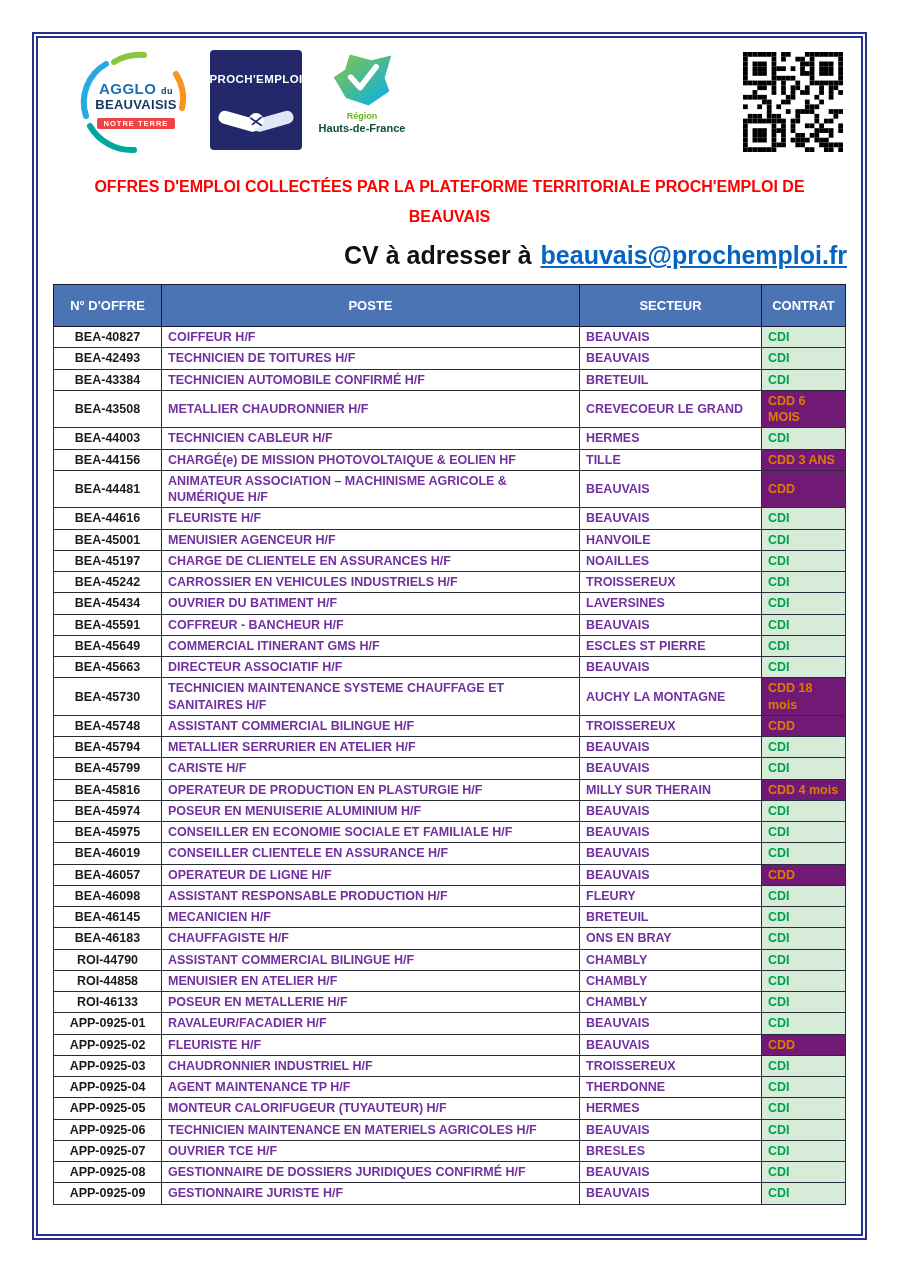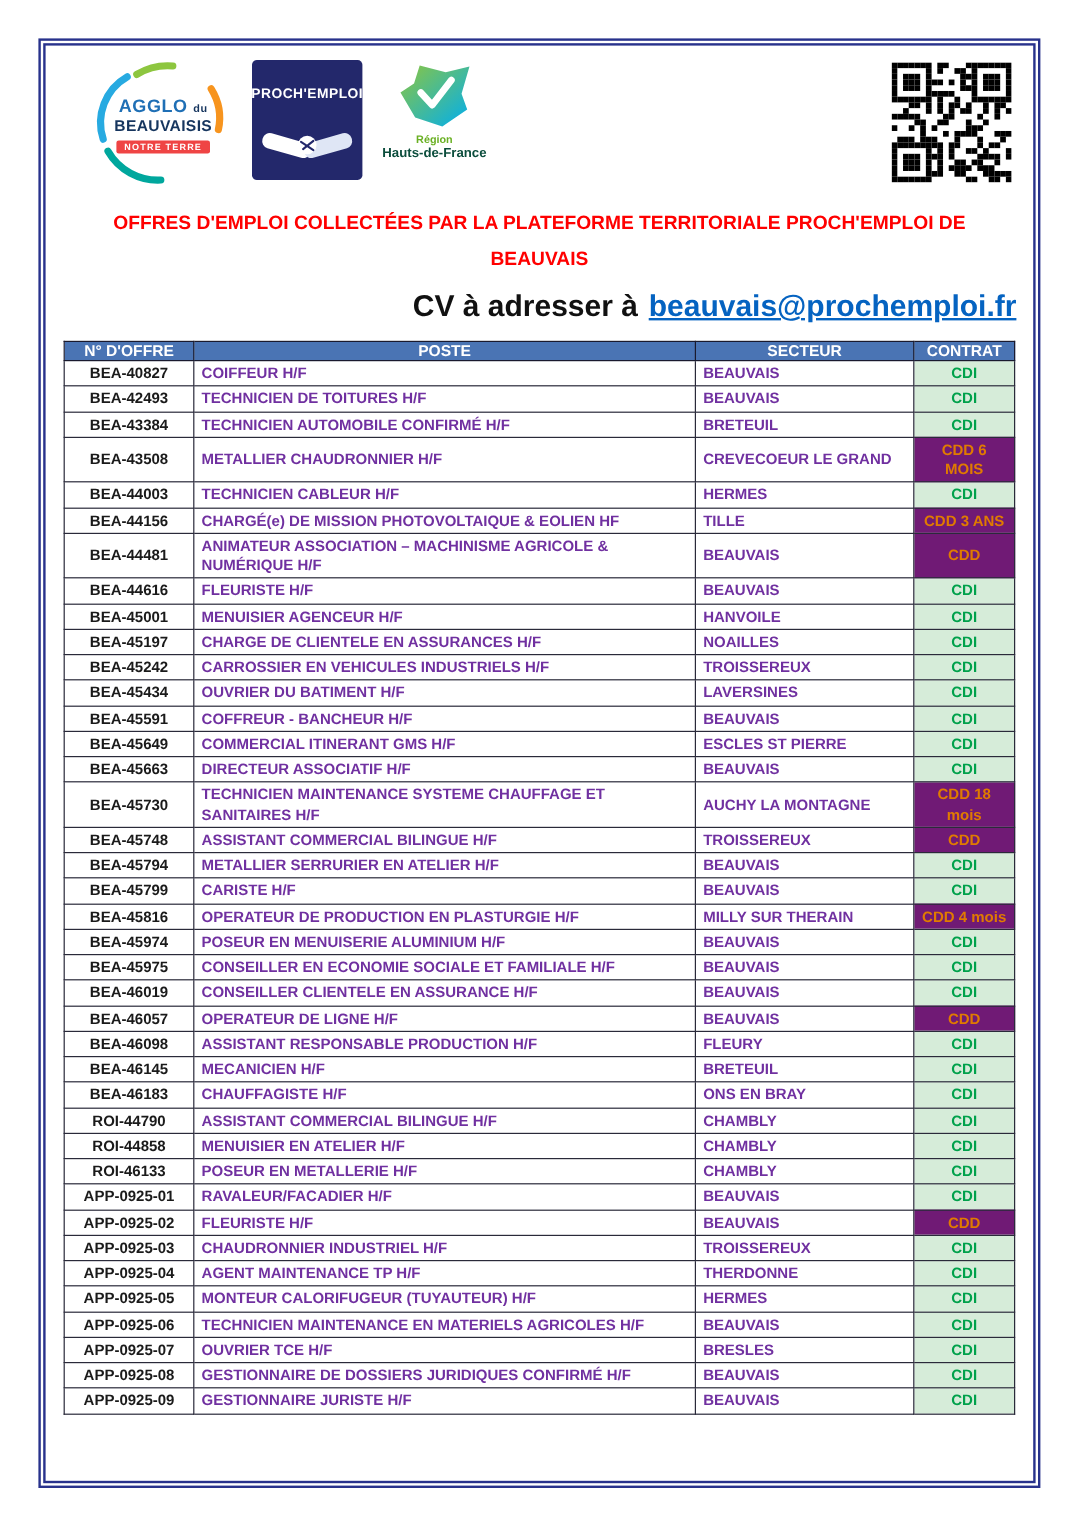--- a/index.html
+++ b/index.html
@@ -39,28 +39,28 @@
   .cv-line { margin-top:10px; text-align:right; font-size:25px; font-weight:bold; color:#111111; }
   .email-link { color:#0563c1; text-decoration:underline; margin-left:9px; font-weight:bold; }
   
   .offers-table { margin:14px auto 0 auto; width:792px; border-collapse:collapse;
     table-layout:fixed; border:1.5px solid #1a1a2e; }
   .offers-table col.c-offer { width:108px; }
   .offers-table col.c-poste { width:418px; }
   .offers-table col.c-secteur { width:182px; }
   .offers-table col.c-contrat { width:84px; }
   .offers-table th { background:#4a74b4; color:#ffffff; font-size:13px; font-weight:bold;
-    padding:0 4px; border:1px solid #1a1a2e; text-align:center; }
+    padding:13px 4px; border:1px solid #1a1a2e; text-align:center; }
   .offers-table th + th { border-left:1px solid #c8d4ea; }
   .offers-table td { border:1px solid #2a2a3a; font-weight:bold; font-size:12.5px;
     padding:2px 6px; line-height:1.3; background:#ffffff; vertical-align:middle; }
   td.offer   { text-align:center; color:#1a1a1a; }
   td.poste   { color:#7030a0; text-align:left; }
   td.secteur { color:#7030a0; text-align:left; }
-  td.contrat { text-align:center; }
+  td.contrat { }
   td.contrat.cdi { background:#d6ecd9; color:#00a14b; }
   td.contrat.cdd { background:#701a75; color:#e07b00; }
 </style>
 </head>
 <body>
 
 <div class="frame">
 
   <div class="logo-row">
 

